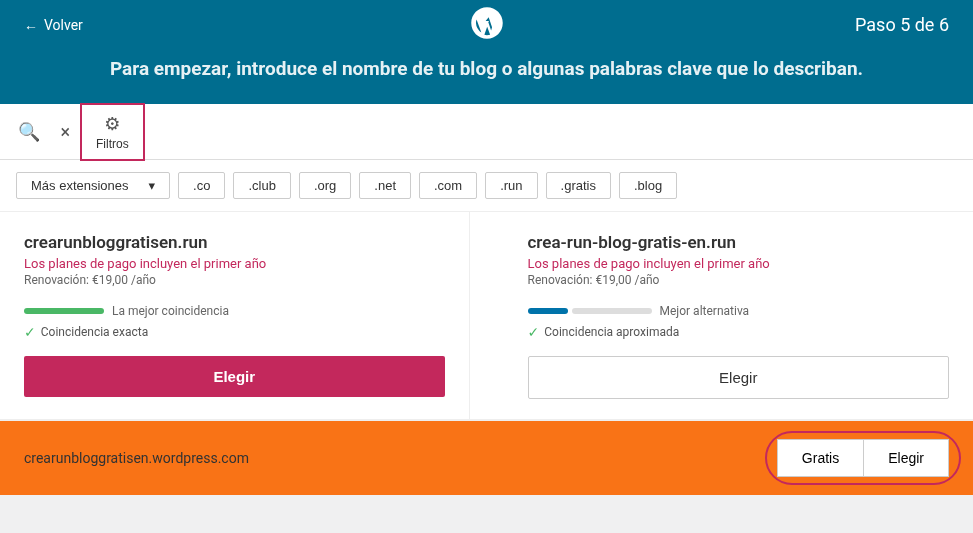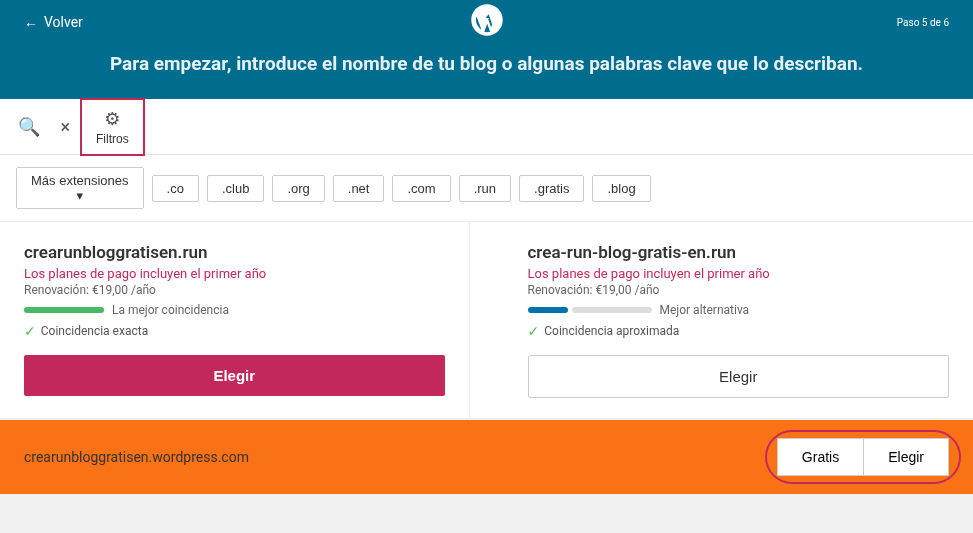--- a/index.html
+++ b/index.html
@@ -29,21 +29,21 @@
       font-size: 14px;
       cursor: pointer;
       text-decoration: none;
     }
     .header-logo {
       position: absolute;
       left: 50%;
       transform: translateX(-50%);
     }
     .header-step {
-      font-size: 10px;
+      font-size: 18px;
       color: white;
     }
 
     
     .title-section {
       background: #006d8f;
       text-align: center;
       padding: 8px 24px 24px;
       color: white;
     }
@@ -122,22 +122,21 @@
       background: white;
       padding: 5px 14px;
       font-size: 13px;
       cursor: pointer;
       border-radius: 2px;
       color: #333;
     }
     .ext-btn-more {
       display: flex;
       align-items: center;
-      gap: 0;
-      flex-direction: column;
+      gap: 20px;
     }
 
     
     .results-grid {
       display: grid;
       grid-template-columns: 1fr 1fr;
       border-bottom: 1px solid #eee;
       gap: 34px;
     }
     .result-card {
@@ -154,21 +153,21 @@
       margin-bottom: 4px;
     }
     .result-subtitle {
       font-size: 13px;
       color: #c3285c;
       margin-bottom: 2px;
     }
     .result-price {
       font-size: 12px;
       color: #666;
-      margin-bottom: 6px;
+      margin-bottom: 17px;
     }
     .match-bar-wrap {
       display: flex;
       align-items: center;
       gap: 8px;
       margin-bottom: 6px;
     }
     .match-bar {
       height: 6px;
       border-radius: 3px;

